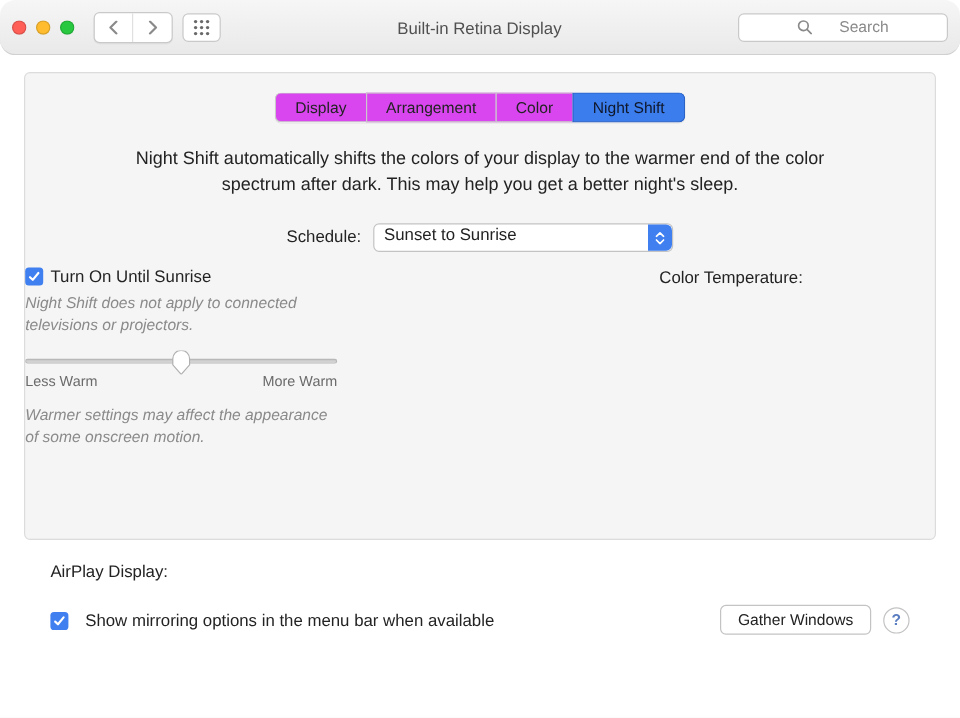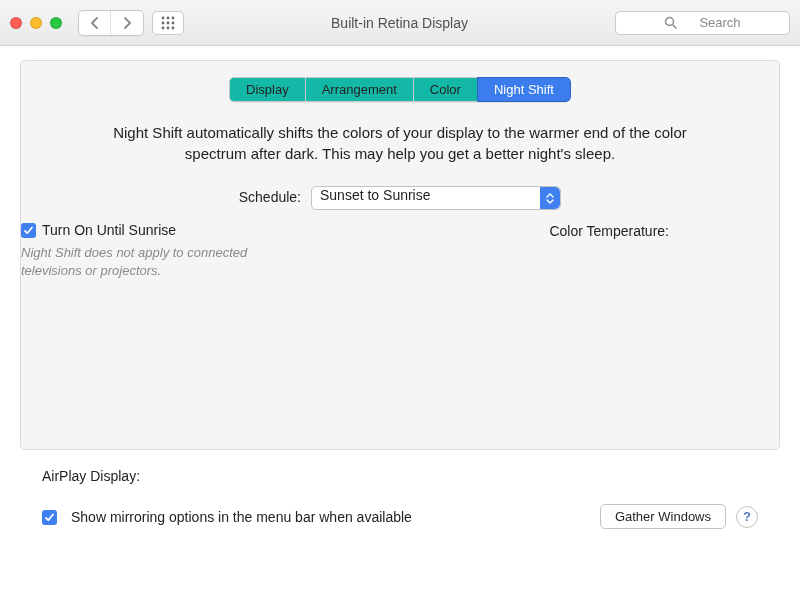--- a/index.html
+++ b/index.html
@@ -13,20 +13,21 @@
     overflow: hidden;
   }
   .titlebar {
     height: 46px;
     background: linear-gradient(#f6f6f6, #e9e9e9);
     border-bottom: 1px solid #d0d0d0;
     display: flex;
     align-items: center;
     padding: 0 10px;
     gap: 8px;
+    border-radius: 13px;
   }
   .traffic { display: flex; gap: 8px; margin-right: 8px; }
   .tl { width: 12px; height: 12px; border-radius: 50%; border: 0.5px solid rgba(0,0,0,.15); }
   .tl.red { background: #ff5f57; }
   .tl.yellow { background: #febc2e; }
   .tl.green { background: #28c840; }
   .navgroup {
     display: inline-flex;
     background: #fff;
     border: 1px solid #c9c9c9;
@@ -83,30 +84,30 @@
   }
   .tabs {
     display: inline-flex;
     border-radius: 5px;
     overflow: hidden;
     box-shadow: 0 1px 0 rgba(0,0,0,.08);
   }
   .tab {
     padding: 4px 16px;
     font-size: 13px;
-    background: #14b8a6;
+    background: #d946ef;
     border: 1px solid #c9c9c9;
     border-right: none;
     color: #232323;
   }
   .tab:last-child { border-right: 1px solid #c9c9c9; border-radius: 0 5px 5px 0;}
   .tab:first-child { border-radius: 5px 0 0 5px; }
   .tab.active {
     background: #3b7ded;
-    color: #ffffff;
+    color: #0f172a;
     border-color: #2c63c5;
   }
   .desc {
     text-align: center;
     font-size: 15px;
     color: #232323;
     line-height: 1.4;
     margin: 10px 80px 22px 80px;
   }
   .form {
@@ -267,20 +268,34 @@
             <svg width="11" height="11" viewBox="0 0 11 11">
                 <path d="M2 6 L4.3 8.2 L9 2.5" fill="none" stroke="#fff" stroke-width="1.8" stroke-linecap="round" stroke-linejoin="round"></path>
               </svg>
           </div>
           <span>Turn On Until Sunrise</span>
         </div>
         <div class="helptext">Night Shift does not apply to connected televisions or projectors.</div>
       </div>
 
       <div class="label">Color Temperature:</div>
+      <div class="slider-wrap">
+        <div class="slider-track">
+          <div class="slider-thumb">
+            <svg width="16" height="20" viewBox="0 0 16 20">
+              <path d="M8 0 C12 0 15 3 15 7 L15 12 L8 20 L1 12 L1 7 C1 3 4 0 8 0 Z" fill="#ffffff" stroke="#b0b0b0" stroke-width="1"></path>
+            </svg>
+          </div>
+        </div>
+        <div class="slider-labels">
+          <span>Less Warm</span>
+          <span>More Warm</span>
+        </div>
+        <div class="helptext" style="margin-top:12px">Warmer settings may affect the appearance of some onscreen motion.</div>
+      </div>
     </div>
 
   </div>
 
   <div class="bottom">
     <div class="brow">
       <span class="label-inline">AirPlay Display:</span>
     </div>
     <div class="lastrow">
       <div class="lastrow-left">

